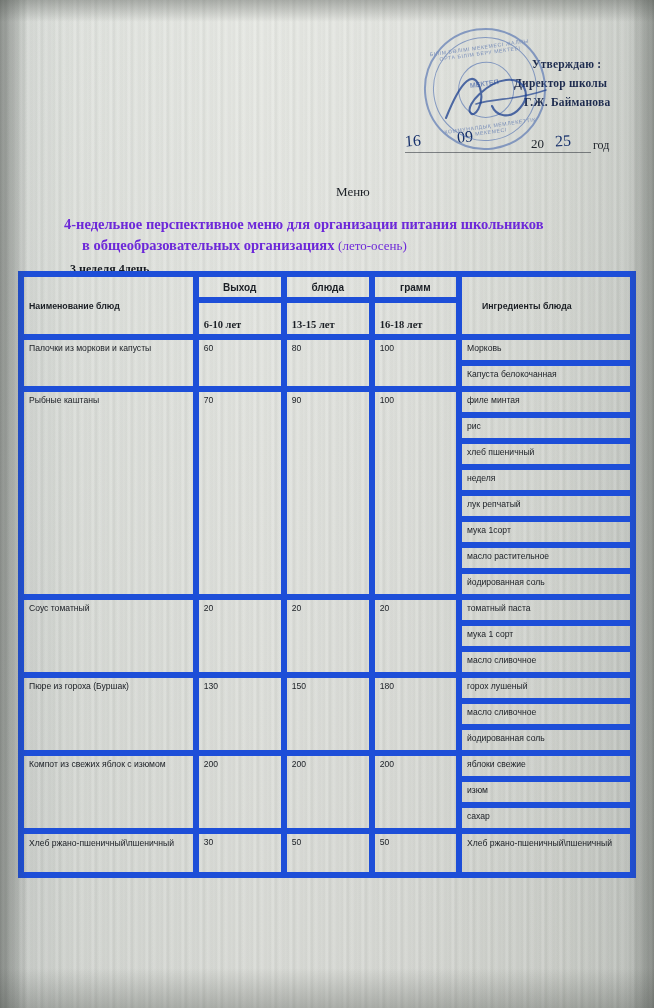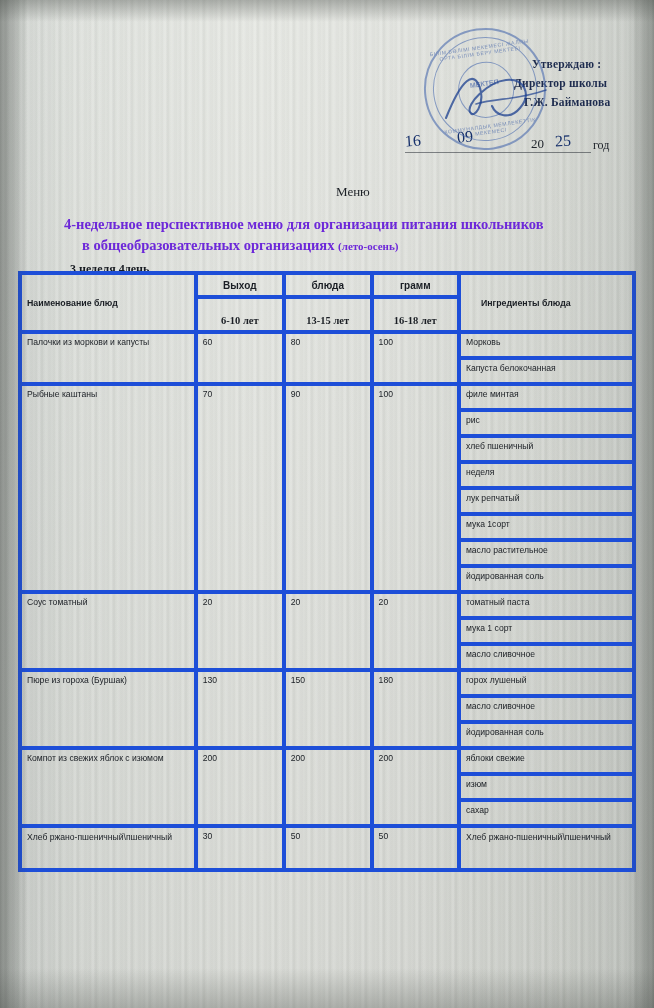--- a/index.html
+++ b/index.html
@@ -170,22 +170,22 @@
     top: 214px;
     width: 560px;
     font-family: "Liberation Serif", serif;
     font-weight: bold;
     font-size: 14.5px;
     color: #6d28d9;
     line-height: 21px;
   }
   .title-main .l2 { margin-left: 18px; }
   .title-sub-small {
-    font-weight: bold;
-    font-size: 11px;
+    font-weight: normal;
+    font-size: 13px;
   }
   .week-day {
     position: absolute;
     left: 70px;
     top: 262px;
     font-family: "Liberation Serif", serif;
     font-weight: bold;
     font-size: 12px;
     color: #171b21;
   }
@@ -195,21 +195,21 @@
     position: absolute;
     left: 18px;
     top: 271px;
     width: 618px;
     border-collapse: collapse;
     font-family: "Liberation Sans", sans-serif;
     font-size: 8.6px;
     color: #1a1e24;
   }
   .tbl td, .tbl th {
-    border: 4px solid #1d4ed8;
+    border: 6px solid #1d4ed8;
     padding: 3px 5px;
     vertical-align: top;
     font-weight: normal;
     text-align: left;
     background: transparent;
   }
   .tbl .c-name { width: 185px; }
   .tbl .c-num  { width: 88px; }
   .tbl .c-ing  { width: 169px; padding-left: 8px; }
 
@@ -222,21 +222,21 @@
   }
   .hdr-top td.c-name,
   .hdr-top td.c-ing {
     text-align: left;
     font-weight: bold;
     font-size: 8.8px;
     vertical-align: middle;
   }
   .hdr-top td.c-ing { text-align: left; padding-left: 20px; }
   .hdr-age td {
-    text-align: center;
+    text-align: left;
     font-weight: bold;
     font-size: 10.5px;
     font-family: "Liberation Serif", serif;
     padding-top: 16px;
     padding-bottom: 4px;
   }
   .row-h { height: 26px; }
   .cell-center { text-align: center; }
   .ing-cell { padding-left: 9px; }
   .dish-cell { padding-left: 4px; }

